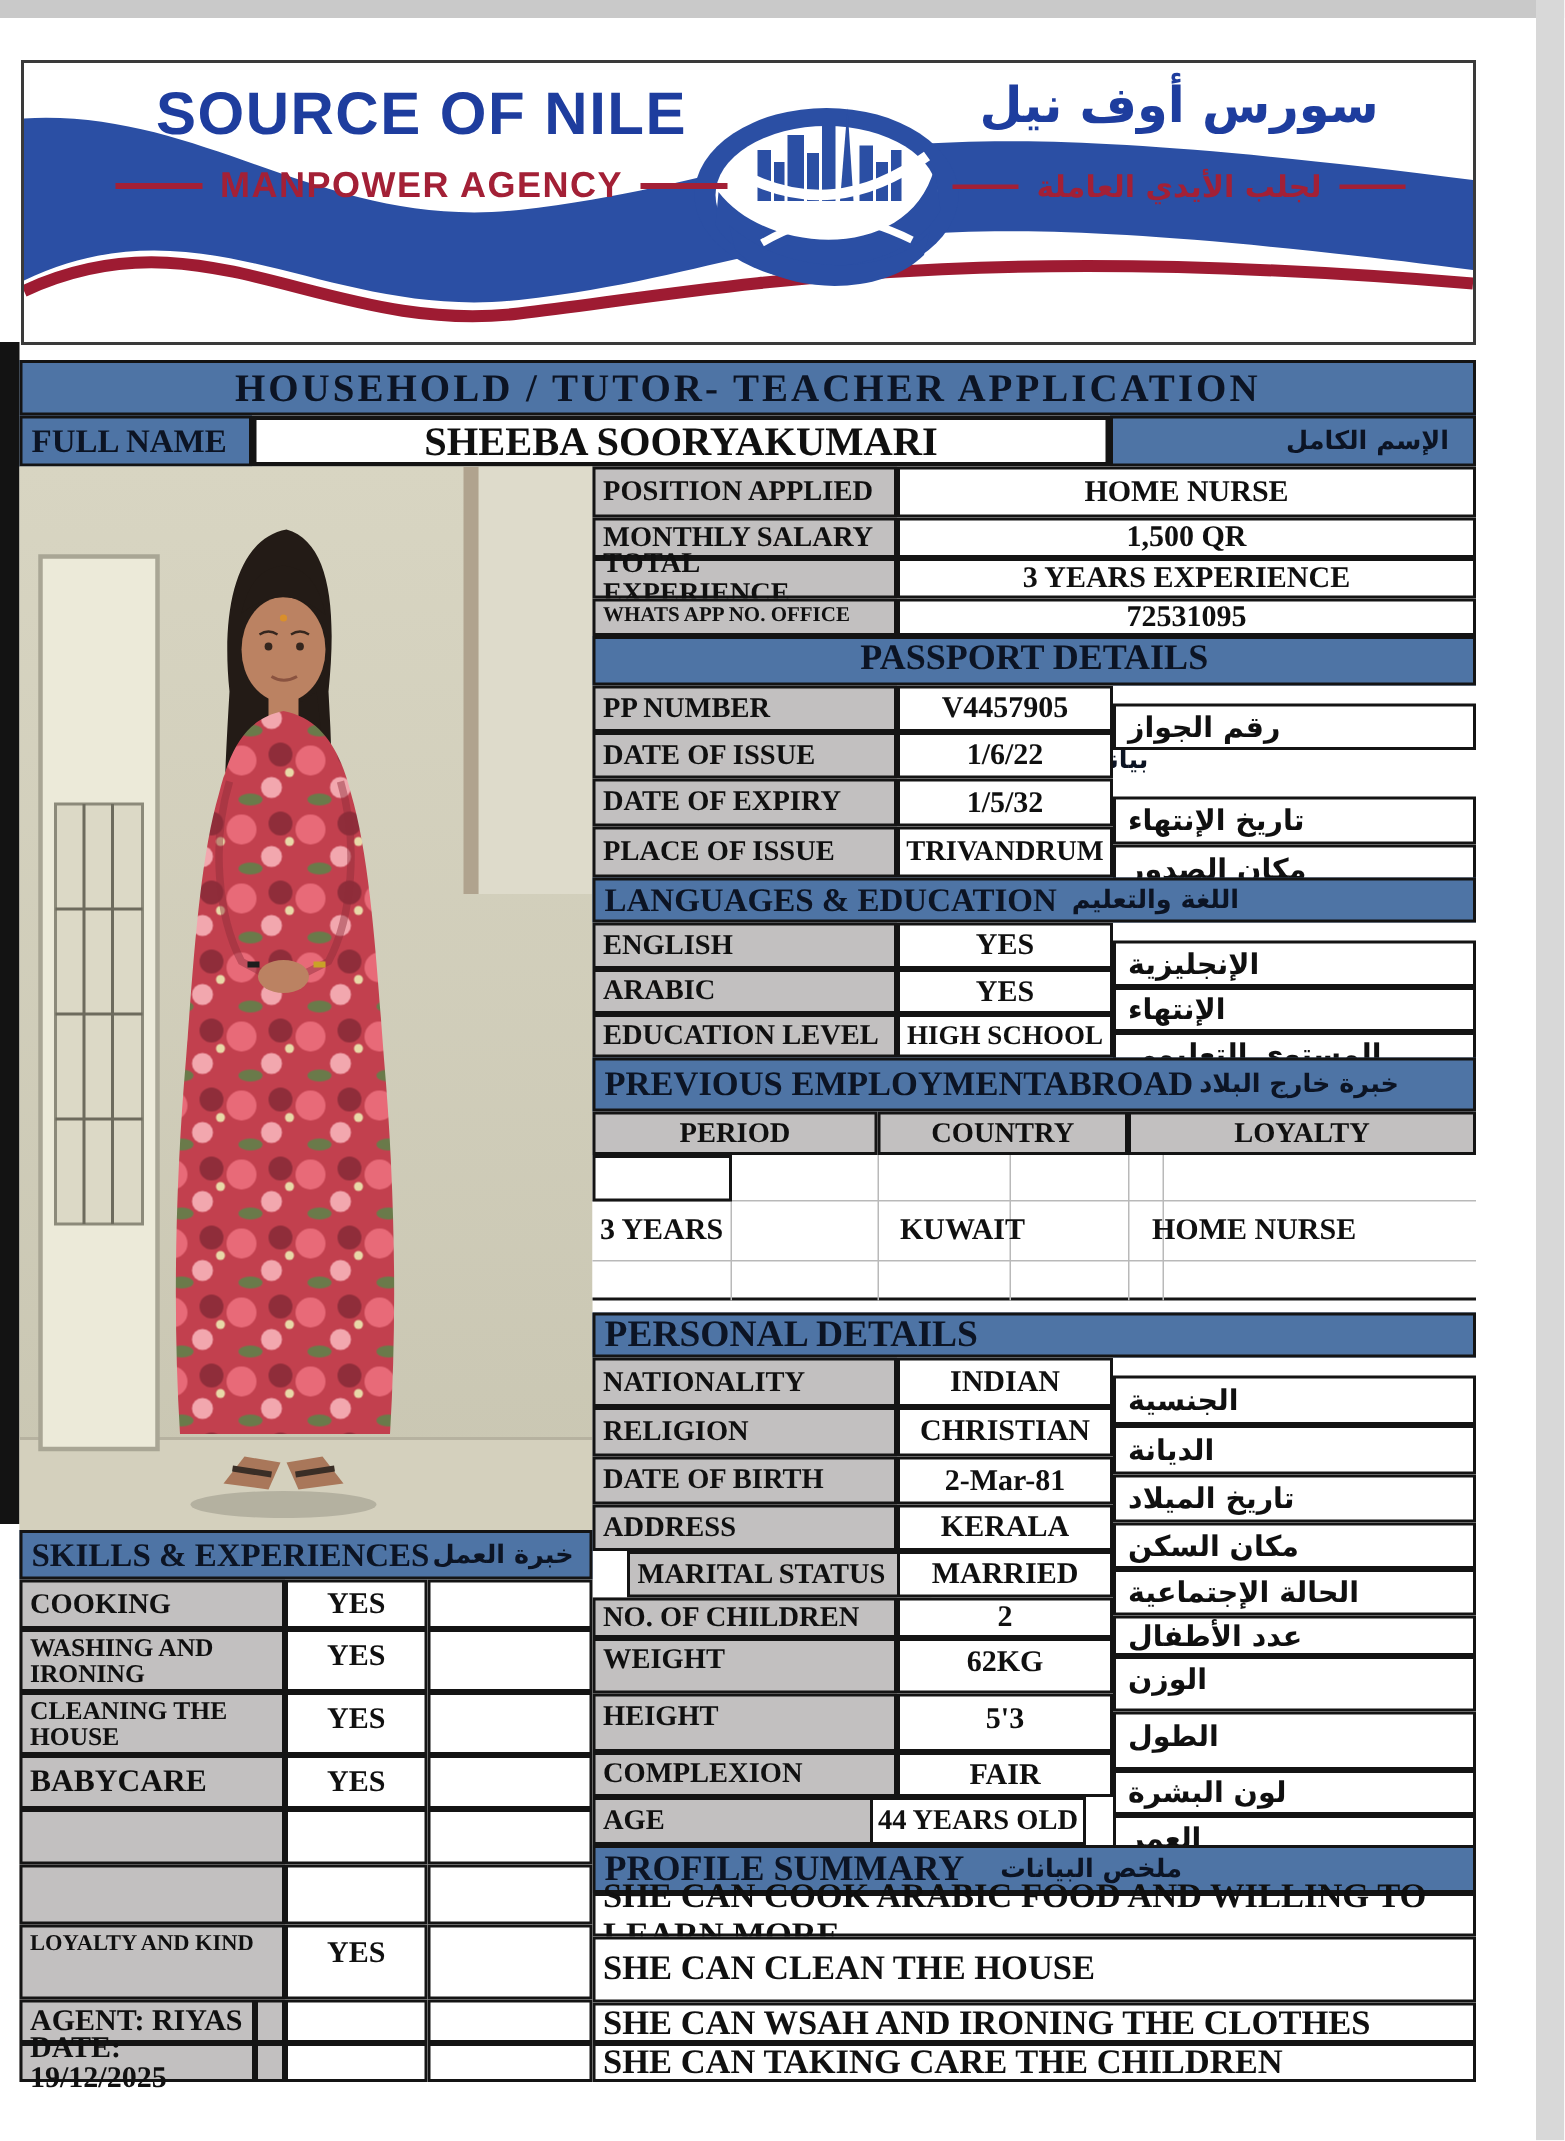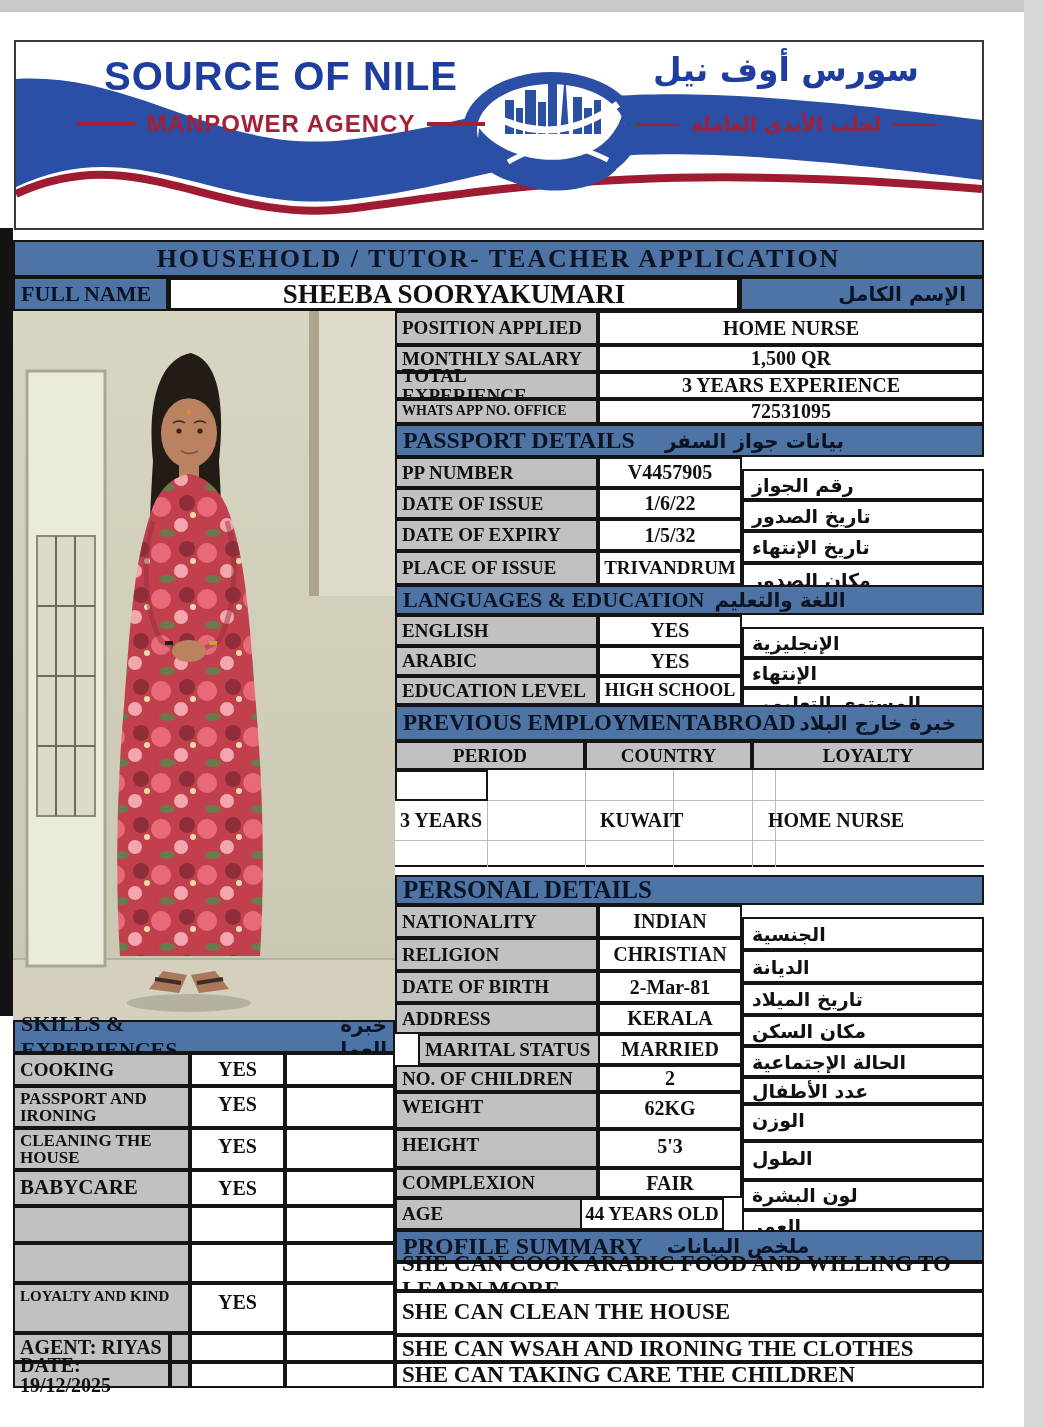--- a/index.html
+++ b/index.html
@@ -9,21 +9,21 @@
   .flex{display:flex;align-items:center;}
   
   .lblc{background:#c2c0c0;border:2px solid #141414;font-weight:700;padding:0 5px;
         font-size:19px;line-height:1.02;}
   .valc{background:#ffffff;border:2px solid #141414;font-weight:700;justify-content:center;
         font-size:20px;text-align:center;}
   .arac{background:#ffffff;border:2px solid #141414;font-weight:700;justify-content:flex-end;
         padding:0 8px;font-size:19px;font-family:"DejaVu Sans",sans-serif;direction:rtl;margin-top:12px;}
   .bandc{background:#4e74a5;border:2px solid #141414;color:#0c1424;font-weight:700;
          font-size:24px;padding:0 6px;}
-  .band-ar{font-family:"DejaVu Sans",sans-serif;font-size:20px;direction:rtl;}
+  .band-ar{font-family:"DejaVu Sans",sans-serif;font-size:17px;direction:rtl;}
   .graycell{background:#c2c0c0;border:2px solid #141414;}
   .whitecell{background:#ffffff;border:2px solid #141414;}
   .thinline{background:#b9b9b9;}
   
   .logo-box{left:14px;top:40px;width:970px;height:190px;background:#ffffff;
             border:2px solid #3a3a3a;overflow:hidden;}
   .logo-en-title{left:55px;top:12px;width:420px;text-align:center;font-family:"Liberation Sans",sans-serif;
         font-weight:700;font-size:40px;letter-spacing:1px;color:#1e3d9e;}
   .logo-en-sub{left:55px;top:68px;width:420px;justify-content:center;gap:12px;
         font-family:"Liberation Sans",sans-serif;font-weight:700;font-size:24px;
@@ -159,32 +159,31 @@
 
   <div class="abs flex lblc" style="left:395px;top:345px;width:203px;height:27px;">MONTHLY SALARY</div>
   <div class="abs flex valc" style="left:598px;top:345px;width:386px;height:27px;">1,500 QR</div>
 
   <div class="abs flex lblc" style="left:395px;top:372px;width:203px;height:27px;">TOTAL EXPERIENCE</div>
   <div class="abs flex valc" style="left:598px;top:372px;width:386px;height:27px;">3 YEARS EXPERIENCE</div>
 
   <div class="abs flex lblc smalllbl" style="left:395px;top:399px;width:203px;height:25px;">WHATS APP NO. OFFICE</div>
   <div class="abs flex valc" style="left:598px;top:399px;width:386px;height:25px;">72531095</div>
 
-  <div class="abs flex bandc" style="left:395px;top:424px;width:589px;height:33px;gap:30px;">
+  <div class="abs flex bandc" style="left:395px;top:424px;width:589px;height:33px;gap:44px;flex-direction:column;">
     <span>PASSPORT DETAILS</span>
     <span class="band-ar">بيانات جواز السفر</span>
   </div>
 
   <div class="abs flex lblc" style="left:395px;top:457px;width:203px;height:31px;">PP NUMBER</div>
   <div class="abs flex valc" style="left:598px;top:457px;width:144px;height:31px;">V4457905</div>
   <div class="abs flex arac" style="left:742px;top:457px;width:242px;height:31px;">رقم الجواز</div>
 
   <div class="abs flex lblc" style="left:395px;top:488px;width:203px;height:31px;">DATE OF ISSUE</div>
   <div class="abs flex valc" style="left:598px;top:488px;width:144px;height:31px;">1/6/22</div>
-  <div class="abs flex arac" style="left:742px;top:488px;width:242px;height:31px;">تاريخ الصدور</div>
 
   <div class="abs flex lblc" style="left:395px;top:519px;width:203px;height:32px;">DATE OF EXPIRY</div>
   <div class="abs flex valc" style="left:598px;top:519px;width:144px;height:32px;">1/5/32</div>
   <div class="abs flex arac" style="left:742px;top:519px;width:242px;height:32px;">تاريخ الإنتهاء</div>
 
   <div class="abs flex lblc" style="left:395px;top:551px;width:203px;height:34px;">PLACE OF ISSUE</div>
   <div class="abs flex valc" style="left:598px;top:551px;width:144px;height:34px;font-size:19px;">TRIVANDRUM</div>
   <div class="abs flex arac" style="left:742px;top:551px;width:242px;height:34px;">مكان الصدور</div>
 
   <div class="abs flex bandc" style="left:395px;top:585px;width:589px;height:30px;gap:10px;font-size:22px;">
@@ -282,21 +281,21 @@
 
   <div class="abs flex bandc" style="left:13px;top:1020px;width:382px;height:33px;gap:2px;font-size:22px;">
     <span>SKILLS &amp; EXPERIENCES</span>
     <span class="band-ar">خبرة العمل</span>
   </div>
 
   <div class="abs flex lblc" style="left:13px;top:1053px;width:177px;height:33px;">COOKING</div>
   <div class="abs flex valc" style="left:190px;top:1053px;width:95px;height:33px;">YES</div>
   <div class="abs whitecell" style="left:285px;top:1053px;width:110px;height:33px;"></div>
 
-  <div class="abs flex lblc" style="left:13px;top:1086px;width:177px;height:42px;font-size:17px;">PASSPORT AND IRONING</div>
+  <div class="abs flex lblc" style="left:13px;top:1086px;width:177px;height:42px;font-size:17px;">WASHING AND IRONING</div>
   <div class="abs flex valc" style="left:190px;top:1086px;width:95px;height:42px;align-items:flex-start;padding-top:5px;">YES</div>
   <div class="abs whitecell" style="left:285px;top:1086px;width:110px;height:42px;"></div>
 
   <div class="abs flex lblc" style="left:13px;top:1128px;width:177px;height:42px;font-size:17px;">CLEANING THE HOUSE</div>
   <div class="abs flex valc" style="left:190px;top:1128px;width:95px;height:42px;align-items:flex-start;padding-top:5px;">YES</div>
   <div class="abs whitecell" style="left:285px;top:1128px;width:110px;height:42px;"></div>
 
   <div class="abs flex lblc" style="left:13px;top:1170px;width:177px;height:36px;font-size:21px;">BABYCARE</div>
   <div class="abs flex valc" style="left:190px;top:1170px;width:95px;height:36px;">YES</div>
   <div class="abs whitecell" style="left:285px;top:1170px;width:110px;height:36px;"></div>

